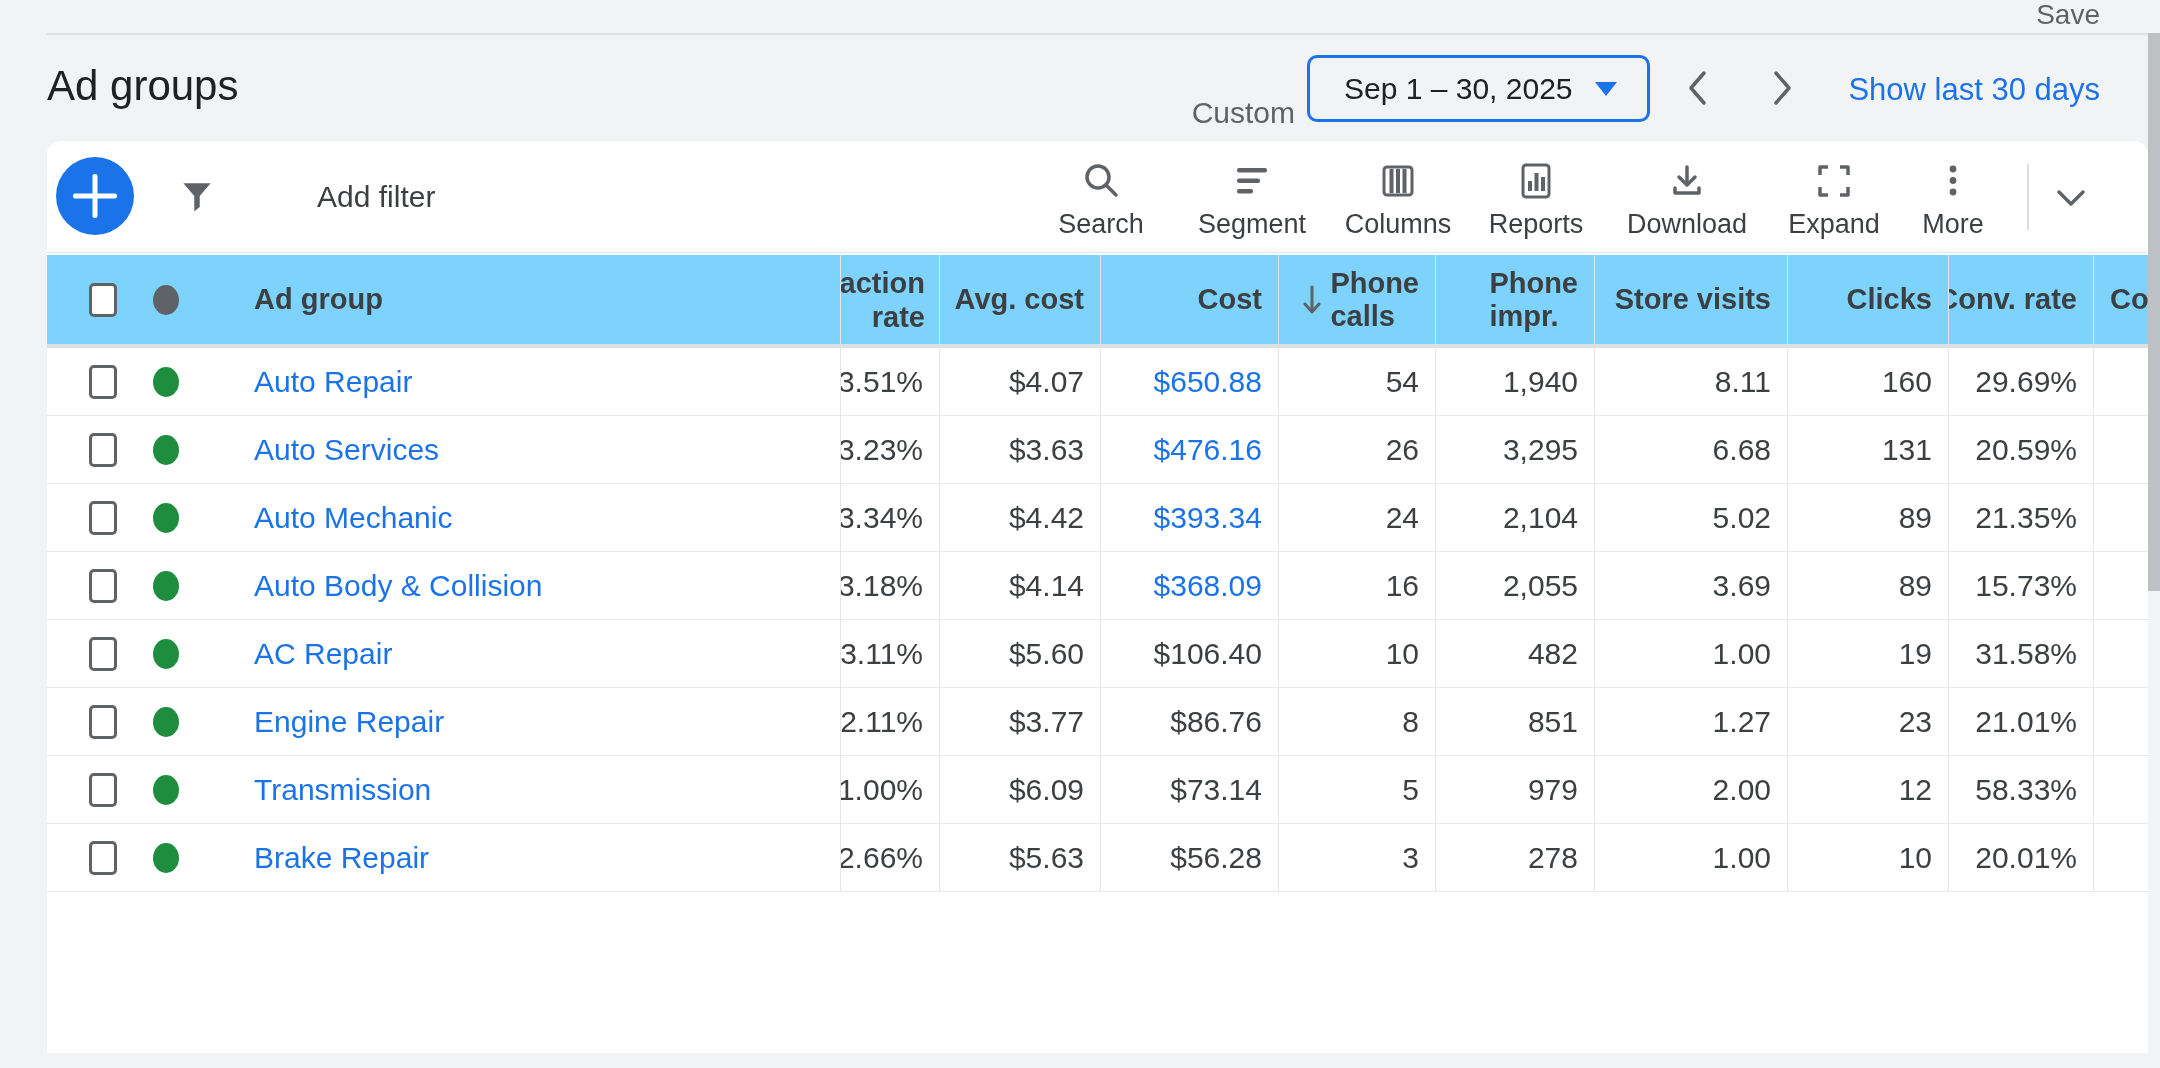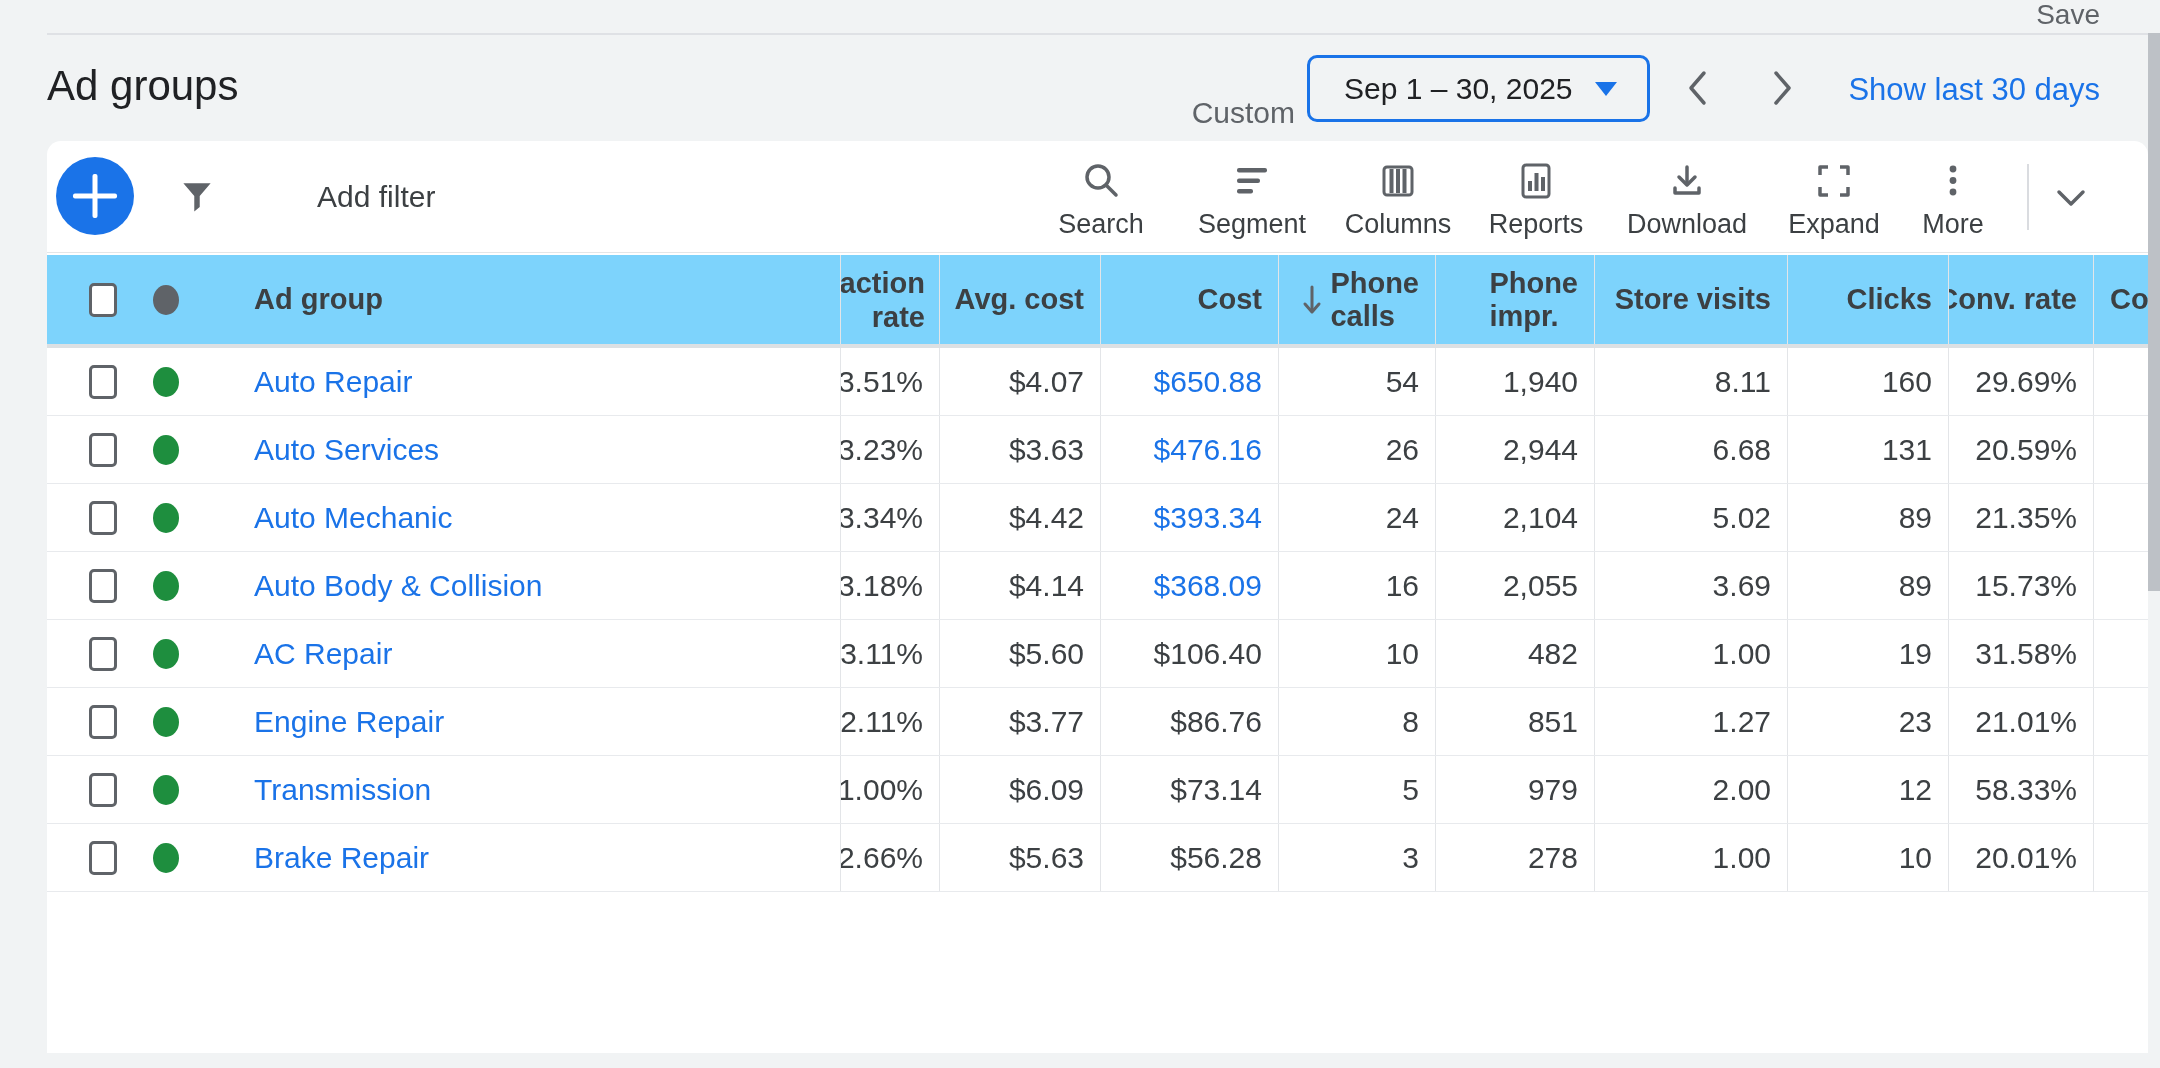--- a/index.html
+++ b/index.html
@@ -280,21 +280,21 @@
     <div class="cell col-avg">
             <span>$3.63</span>
           </div>
     <div class="cell col-cost">
             <span class="c-cost-val link">$476.16</span>
           </div>
     <div class="cell col-calls">
             <span>26</span>
           </div>
     <div class="cell col-impr">
-            <span>2,944</span>
+            <span>3,295</span>
           </div>
     <div class="cell col-store">
             <span>6.68</span>
           </div>
     <div class="cell col-clicks">
             <span>131</span>
           </div>
     <div class="cell col-conv">
             <span>20.59%</span>
           </div>

